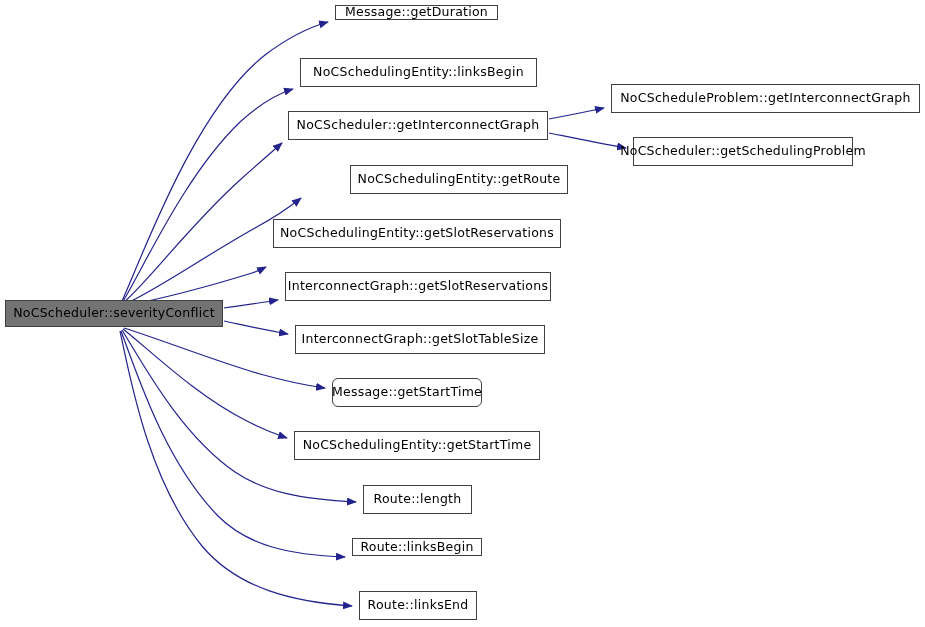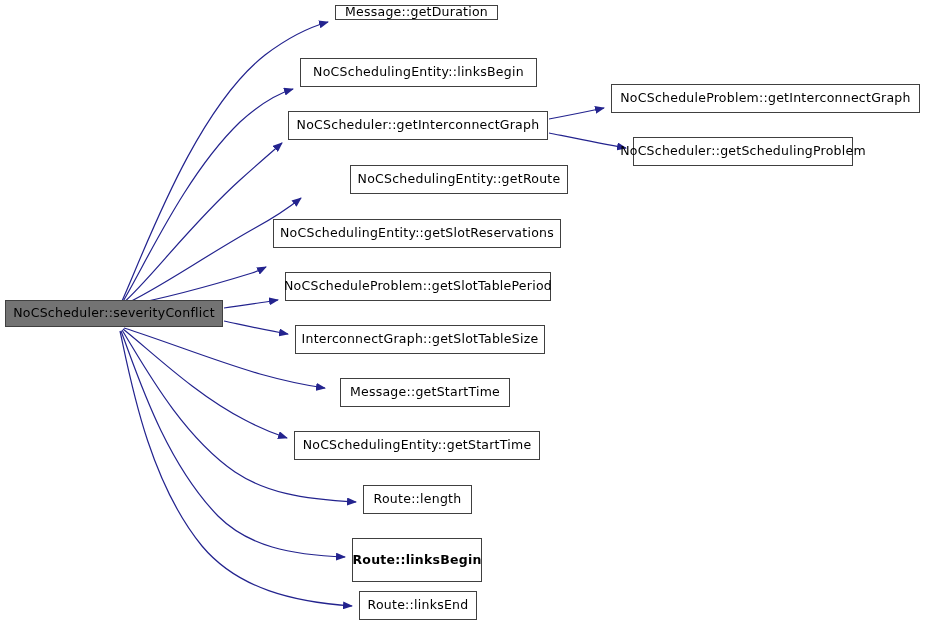--- a/index.html
+++ b/index.html
@@ -71,24 +71,24 @@
       </g>
   </svg>
 
   <div id="node-layer">
       <div class="node current" style="left: 5px; top: 300px; width: 218px; height: 27px;">NoCScheduler::severityConflict</div>
       <div class="node" style="left: 335px; top: 5px; width: 163px; height: 15px;">Message::getDuration</div>
       <div class="node" style="left: 300px; top: 58px; width: 237px; height: 29px;">NoCSchedulingEntity::linksBegin</div>
       <div class="node" style="left: 288px; top: 111px; width: 260px; height: 29px;">NoCScheduler::getInterconnectGraph</div>
       <div class="node" style="left: 308px; top: 165px; width: 218px; height: 29px; margin-left: 42px;">NoCSchedulingEntity::getRoute</div>
       <div class="node" style="left: 273px; top: 219px; width: 288px; height: 29px;">NoCSchedulingEntity::getSlotReservations</div>
-      <div class="node" style="left: 285px; top: 272px; width: 266px; height: 29px;">NoCScheduleProblem::getSlotTablePeriod</div>
+      <div class="node" style="left: 285px; top: 272px; width: 266px; height: 29px;">InterconnectGraph::getSlotReservations</div>
       <div class="node" style="left: 295px; top: 325px; width: 250px; height: 29px;">InterconnectGraph::getSlotTableSize</div>
-      <div class="node" style="left: 340px; top: 378px; width: 170px; height: 29px;">Message::getStartTime</div>
+      <div class="node" style="left: 332px; top: 378px; width: 150px; height: 29px; border-radius: 6px;">Message::getStartTime</div>
       <div class="node" style="left: 294px; top: 431px; width: 246px; height: 29px;">NoCSchedulingEntity::getStartTime</div>
       <div class="node" style="left: 363px; top: 485px; width: 109px; height: 29px;">Route::length</div>
-      <div class="node" style="left: 352px; top: 538px; width: 130px; height: 44px; font-weight: bold;">Route::linksBegin</div>
+      <div class="node" style="left: 352px; top: 538px; width: 130px; height: 18px;">Route::linksBegin</div>
       <div class="node" style="left: 359px; top: 591px; width: 118px; height: 29px;">Route::linksEnd</div>
       <div class="node" style="left: 611px; top: 84px; width: 309px; height: 29px;">NoCScheduleProblem::getInterconnectGraph</div>
       <div class="node" style="left: 633px; top: 137px; width: 220px; height: 29px;">NoCScheduler::getSchedulingProblem</div>
     </div>
 
 </div>
 
 </body></html>

